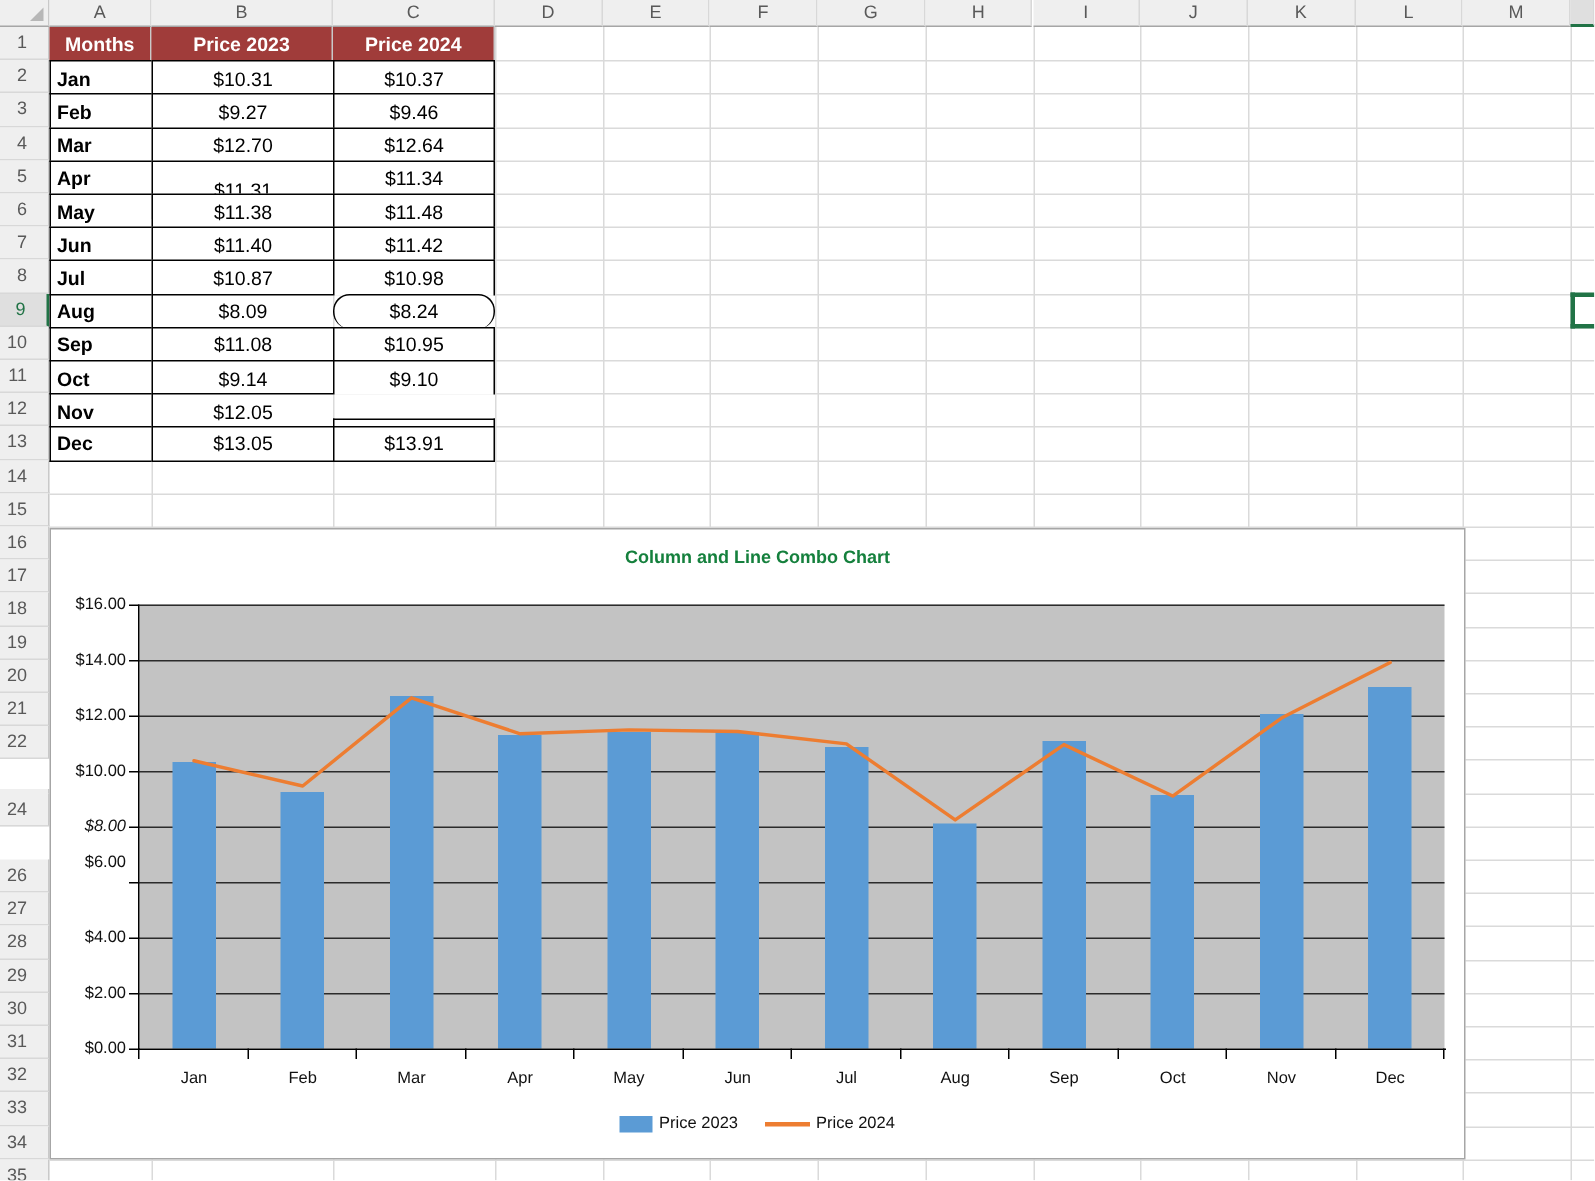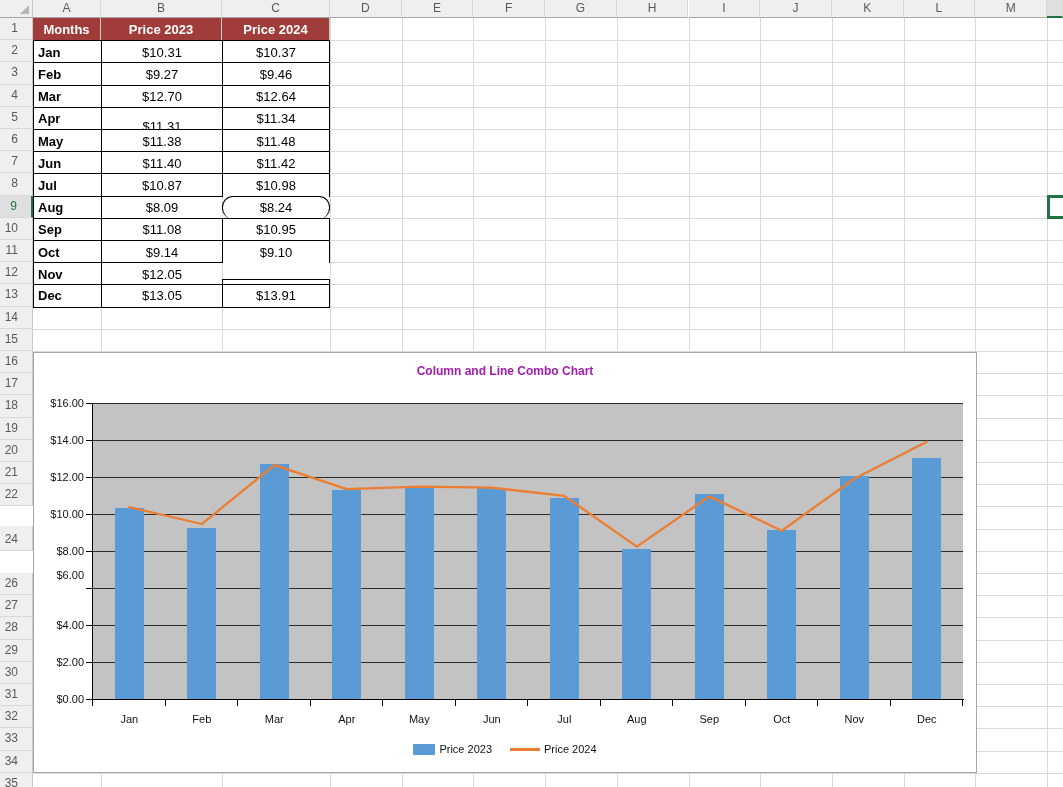--- a/index.html
+++ b/index.html
@@ -33,21 +33,21 @@
   .dcell.bBottom{border-bottom:1px solid #000;}
   .dcell.month{font-weight:bold;padding-left:4px;}
   .dcell.price{justify-content:center;}
   .hcell{position:absolute;color:#fff;font-weight:bold;font-size:13px;
     display:flex;align-items:center;justify-content:center;
     border-right:1px solid #C9C9C9;}
   
   .chart{position:absolute;left:33px;top:352px;width:944px;height:421px;
     background:#fff;border:1px solid #A6A6A6;}
   .chart-title{position:absolute;left:0;top:11px;width:100%;text-align:center;
-    font-size:12px;font-weight:bold;color:#a21caf;}
+    font-size:12px;font-weight:bold;color:#15803d;}
   .plot{position:absolute;left:59px;top:50px;width:870px;height:296px;background:#C3C3C3;}
   .pgrid{position:absolute;left:0;width:100%;height:1px;background:#2b2b2b;}
   .bar{position:absolute;width:29px;}
   .axisline{position:absolute;background:#000;}
   .ytick{position:absolute;height:1px;width:7px;background:#000;left:52px;}
   .xtick{position:absolute;width:1px;height:7px;background:#000;top:346px;}
   .ylab{position:absolute;left:4px;width:46px;text-align:right;font-size:11px;color:#111;line-height:14px;}
   .xlab{position:absolute;width:64px;text-align:center;font-size:11px;color:#111;line-height:14px;top:359px;}
   .legend{position:absolute;left:0;top:388px;width:100%;height:16px;
     display:flex;justify-content:center;align-items:center;gap:18px;font-size:11px;color:#111;}
@@ -244,21 +244,21 @@
         <div class="axisline" style="left: 58px; top: 346px; width: 872px; height: 1px;"></div>
         <div class="ytick" style="top: 346px;"></div>
         <div class="ylab" style="top: 339px;">$0.00</div>
         <div class="ytick" style="top: 309px;"></div>
         <div class="ylab" style="top: 302px;">$2.00</div>
         <div class="ytick" style="top: 272px;"></div>
         <div class="ylab" style="top: 265px;">$4.00</div>
         <div class="ytick" style="top: 235px;"></div>
         <div class="ylab" style="top: 215px;">$6.00</div>
         <div class="ytick" style="top: 198px;"></div>
-        <div class="ylab" style="top: 191px;">$8.00</div>
+        <div class="ylab" style="top: 191px; font-style: italic;">$8.00</div>
         <div class="ytick" style="top: 161px;"></div>
         <div class="ylab" style="top: 154px;">$10.00</div>
         <div class="ytick" style="top: 124px;"></div>
         <div class="ylab" style="top: 117px;">$12.00</div>
         <div class="ytick" style="top: 87px;"></div>
         <div class="ylab" style="top: 80px;">$14.00</div>
         <div class="ytick" style="top: 50px;"></div>
         <div class="ylab" style="top: 43px;">$16.00</div>
         <div class="xtick" style="left: 58px;"></div>
         <div class="xtick" style="left: 130.5px;"></div>

